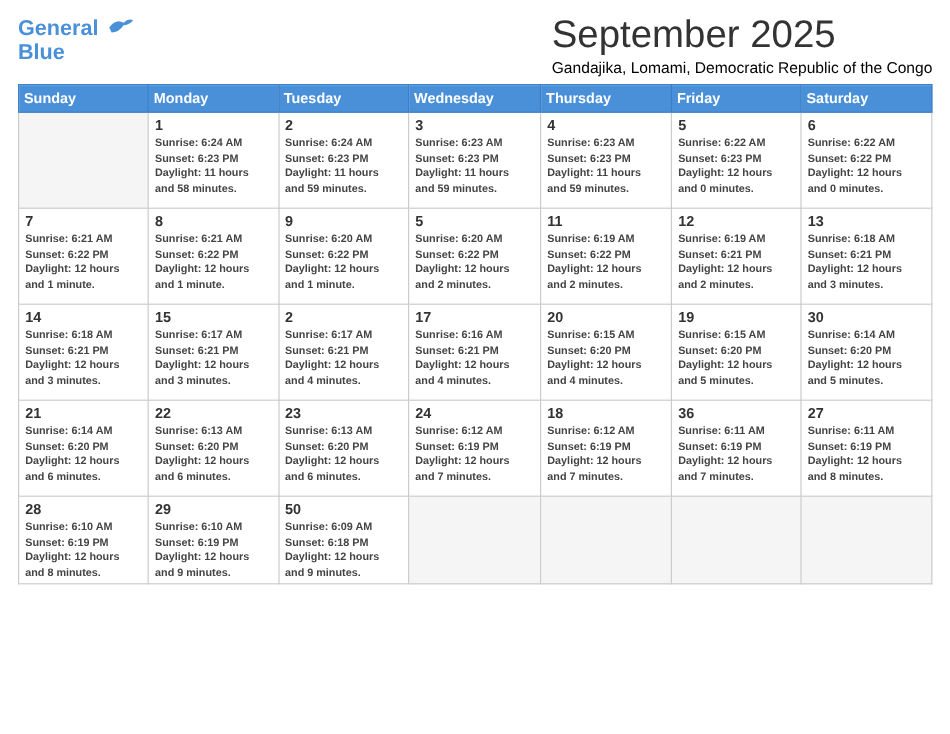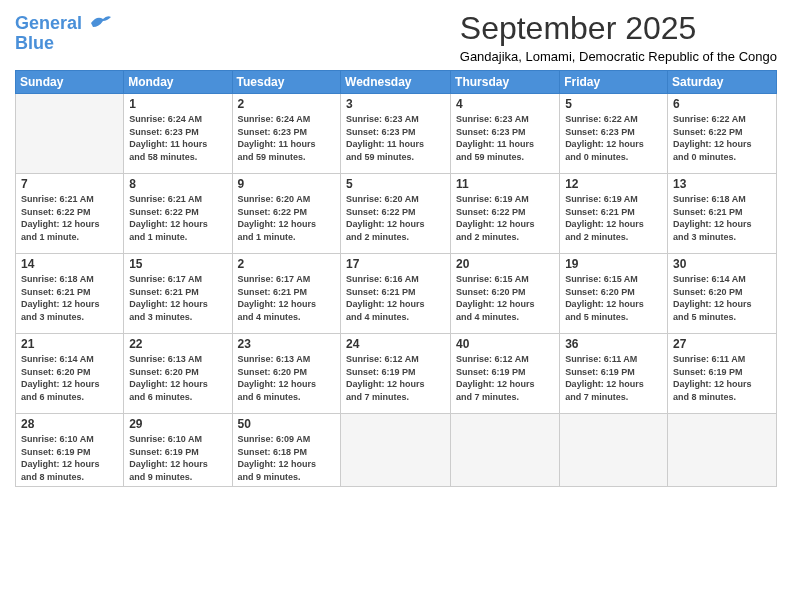--- a/index.html
+++ b/index.html
@@ -292,21 +292,21 @@
 and 6 minutes.</div>
           </td>
           <td>
             <span class="day-number">24</span>
             <div class="day-info" style="white-space: pre-line;">Sunrise: 6:12 AM
 Sunset: 6:19 PM
 Daylight: 12 hours
 and 7 minutes.</div>
           </td>
           <td>
-            <span class="day-number">40</span>
+            <span class="day-number">18</span>
             <div class="day-info" style="white-space: pre-line;">Sunrise: 6:12 AM
 Sunset: 6:19 PM
 Daylight: 12 hours
 and 7 minutes.</div>
           </td>
           <td>
             <span class="day-number">36</span>
             <div class="day-info" style="white-space: pre-line;">Sunrise: 6:11 AM
 Sunset: 6:19 PM
 Daylight: 12 hours

